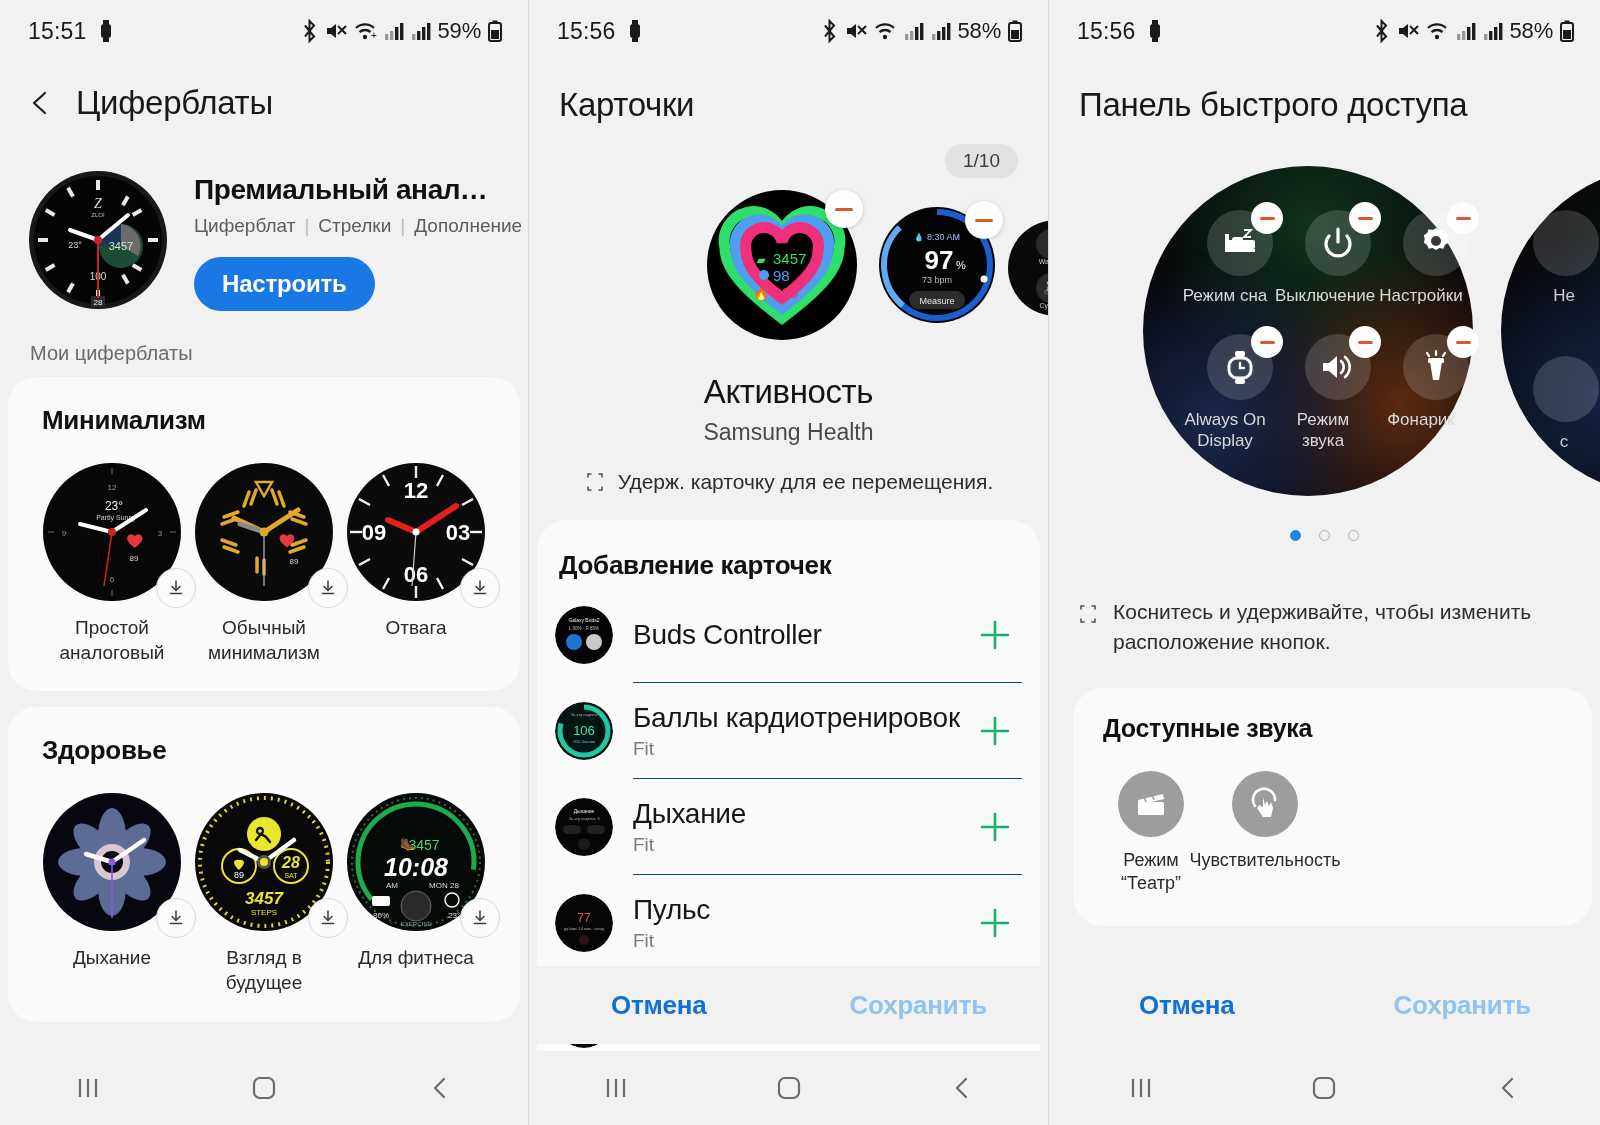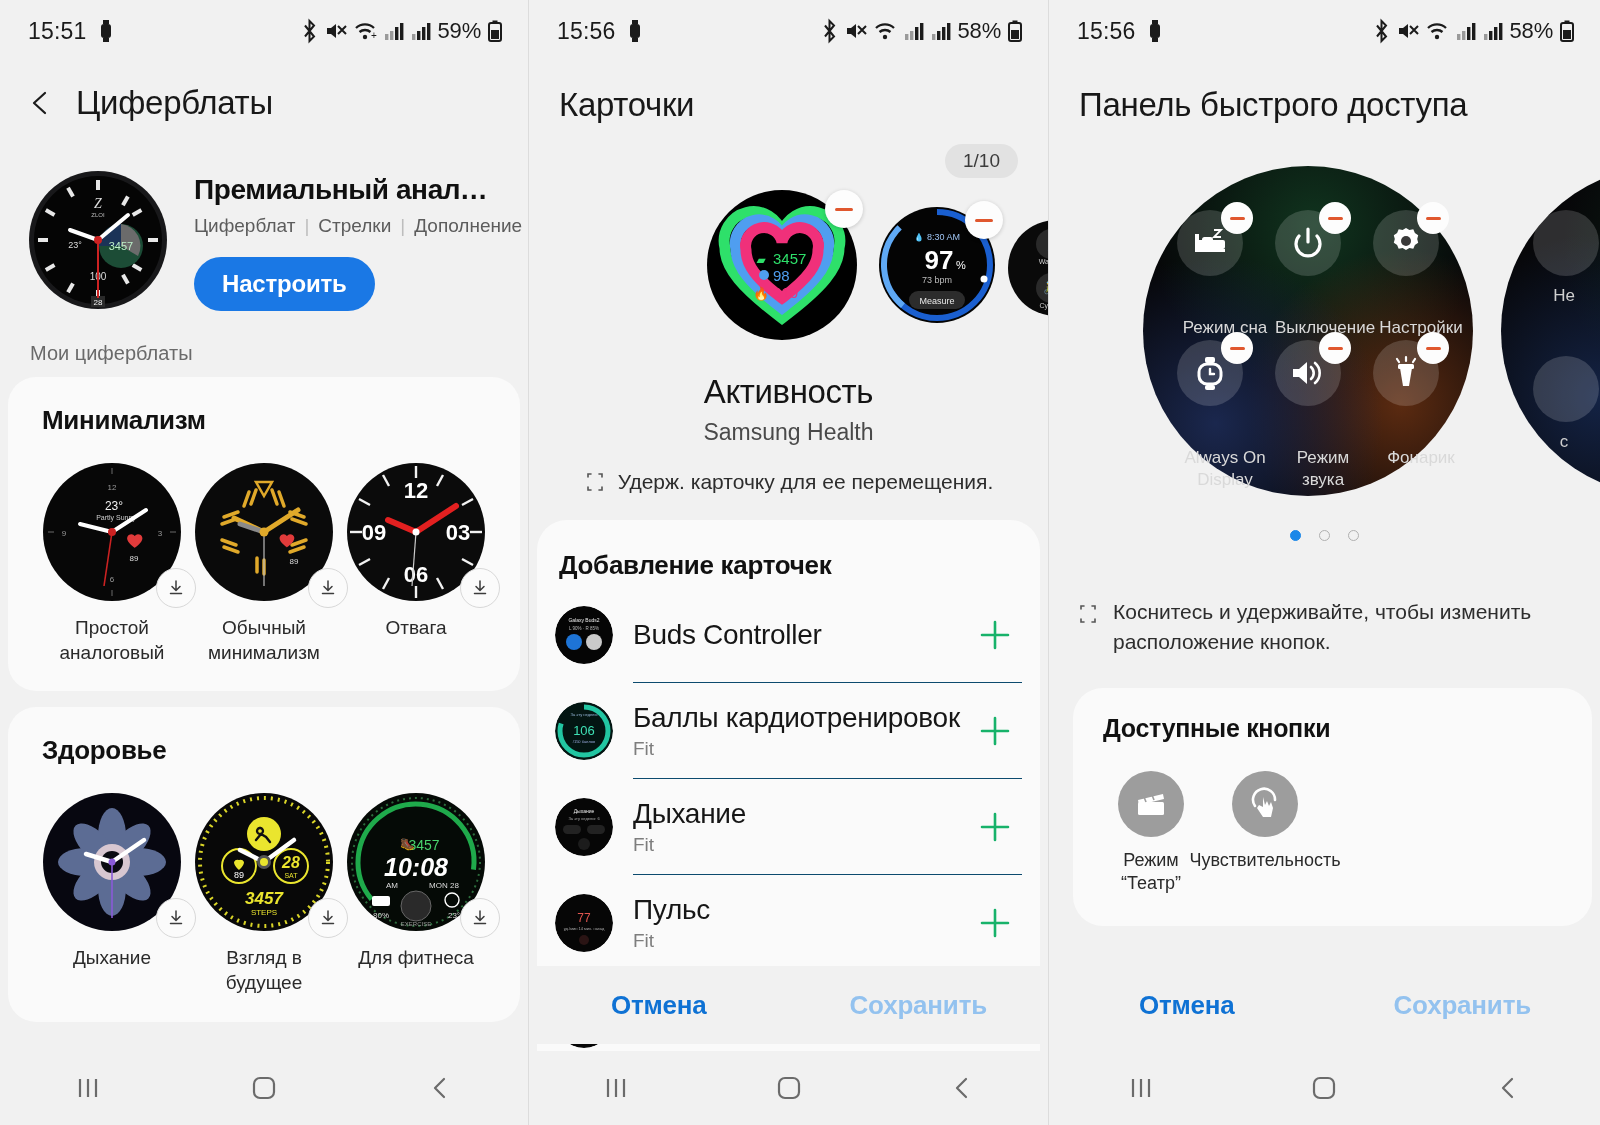--- a/index.html
+++ b/index.html
@@ -152,21 +152,21 @@
       radial-gradient(circle at 30% 70%, rgba(22,40,80,.85) 0%, rgba(0,0,0,0) 50%),
       radial-gradient(circle at 70% 25%, rgba(16,55,34,.7) 0%, rgba(0,0,0,0) 50%),
       #070709;
   }
   .qa-grid {
     position: absolute; inset: 0;
     display: grid; grid-template-columns: repeat(3, 1fr);
     grid-template-rows: repeat(2, 1fr);
     padding: 44px 34px 40px 34px; gap: 2px;
   }
-  .qa-cell { display: flex; flex-direction: column; align-items: flex-start; gap: 32px; }
+  .qa-cell { display: flex; flex-direction: column; align-items: flex-end; }
   .qa-iconwrap { position: relative; width: 66px; height: 66px; }
   .qa-icon {
     width: 66px; height: 66px; border-radius: 50%;
     background: rgba(255,255,255,.16);
     display: flex; align-items: center; justify-content: center;
   }
   .qa-minus {
     position: absolute; right: -10px; top: -8px;
     width: 32px; height: 32px; border-radius: 50%; background: #fdfdfd;
     display: flex; align-items: center; justify-content: center;
@@ -967,21 +967,21 @@
           <path d="M7 3 H4 V6"></path>
             <path d="M15 3 H18 V6"></path>
             <path d="M7 19 H4 V16"></path>
             <path d="M15 19 H18 V16"></path>
         </g>
       </svg>
       <span>Коснитесь и удерживайте, чтобы изменить расположение кнопок.</span>
     </div>
 
     <div class="avail">
-      <h3>Доступные кнопки</h3>
+      <h3>Доступные звука</h3>
       <div class="avail-row">
         <div class="avail-cell">
           <div class="avail-icon">
             <svg width="34" height="30" viewBox="0 0 34 30">
               <rect x="4" y="13" width="26" height="13" rx="1.5" fill="#fff"></rect>
               <path d="M4 11 L29 5 L30 10 L5 16Z" fill="#fff"></path>
               <g stroke="#9d9d9d" stroke-width="1.6">
                   <line x1="10" y1="8" x2="12" y2="13"></line>
                   <line x1="18" y1="6" x2="20" y2="11"></line>
                 </g>

